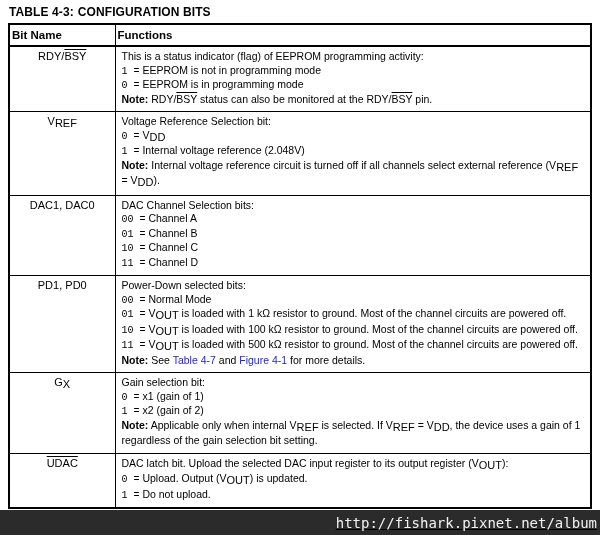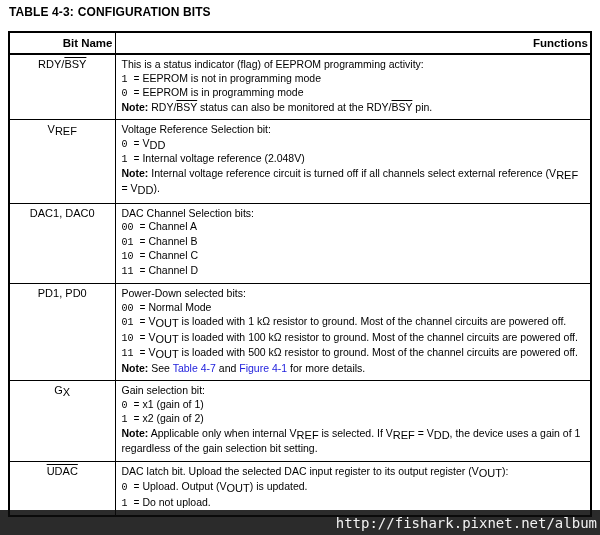--- a/index.html
+++ b/index.html
@@ -6,41 +6,41 @@
   body {
     width: 600px; height: 535px;
     background: #ffffff;
     font-family: "Liberation Sans", sans-serif;
     color: #000;
     position: relative;
     overflow: hidden;
   }
   .caption {
     display: flex;
-    padding: 5px 0 12px 9px;
+    padding: 5px 0 4px 9px;
     font-size: 12px;
     font-weight: bold;
     letter-spacing: 0.1px;
   }
   .caption .caption-title { margin-left: 4px; }
 
   table.cfg {
     border-collapse: collapse;
     width: 584px;
     margin-left: 8px;
     table-layout: fixed;
   }
   table.cfg { border: 2px solid #000; }
   table.cfg th, table.cfg td { border: 1px solid #000; }
   table.cfg th {
     border-bottom: 2px solid #000;
     font-size: 11.5px;
     font-weight: bold;
     padding: 4px 2px;
-    text-align: right;
+    text-align: left;
   }
   col.bitcol { width: 106px; }
   td {
     vertical-align: top;
     font-size: 10.5px;
     line-height: 13.5px;
     padding: 3px 4px 5px 6px;
   }
   td.bit {
     text-align: center;
@@ -59,20 +59,21 @@
   .watermark {
     position: absolute;
     left: 0; right: 0; bottom: 0;
     height: 25px;
     background: rgba(12,12,12,0.87);
     display: flex;
     align-items: center;
     justify-content: flex-end;
     padding-right: 3px;
     box-sizing: border-box;
+    text-decoration: underline;
   }
   .watermark span {
     color: #f2f2f2;
     font-family: "DejaVu Sans Mono", "Liberation Mono", monospace;
     font-size: 14px;
   }
 </style>
 </head>
 <body>
 

